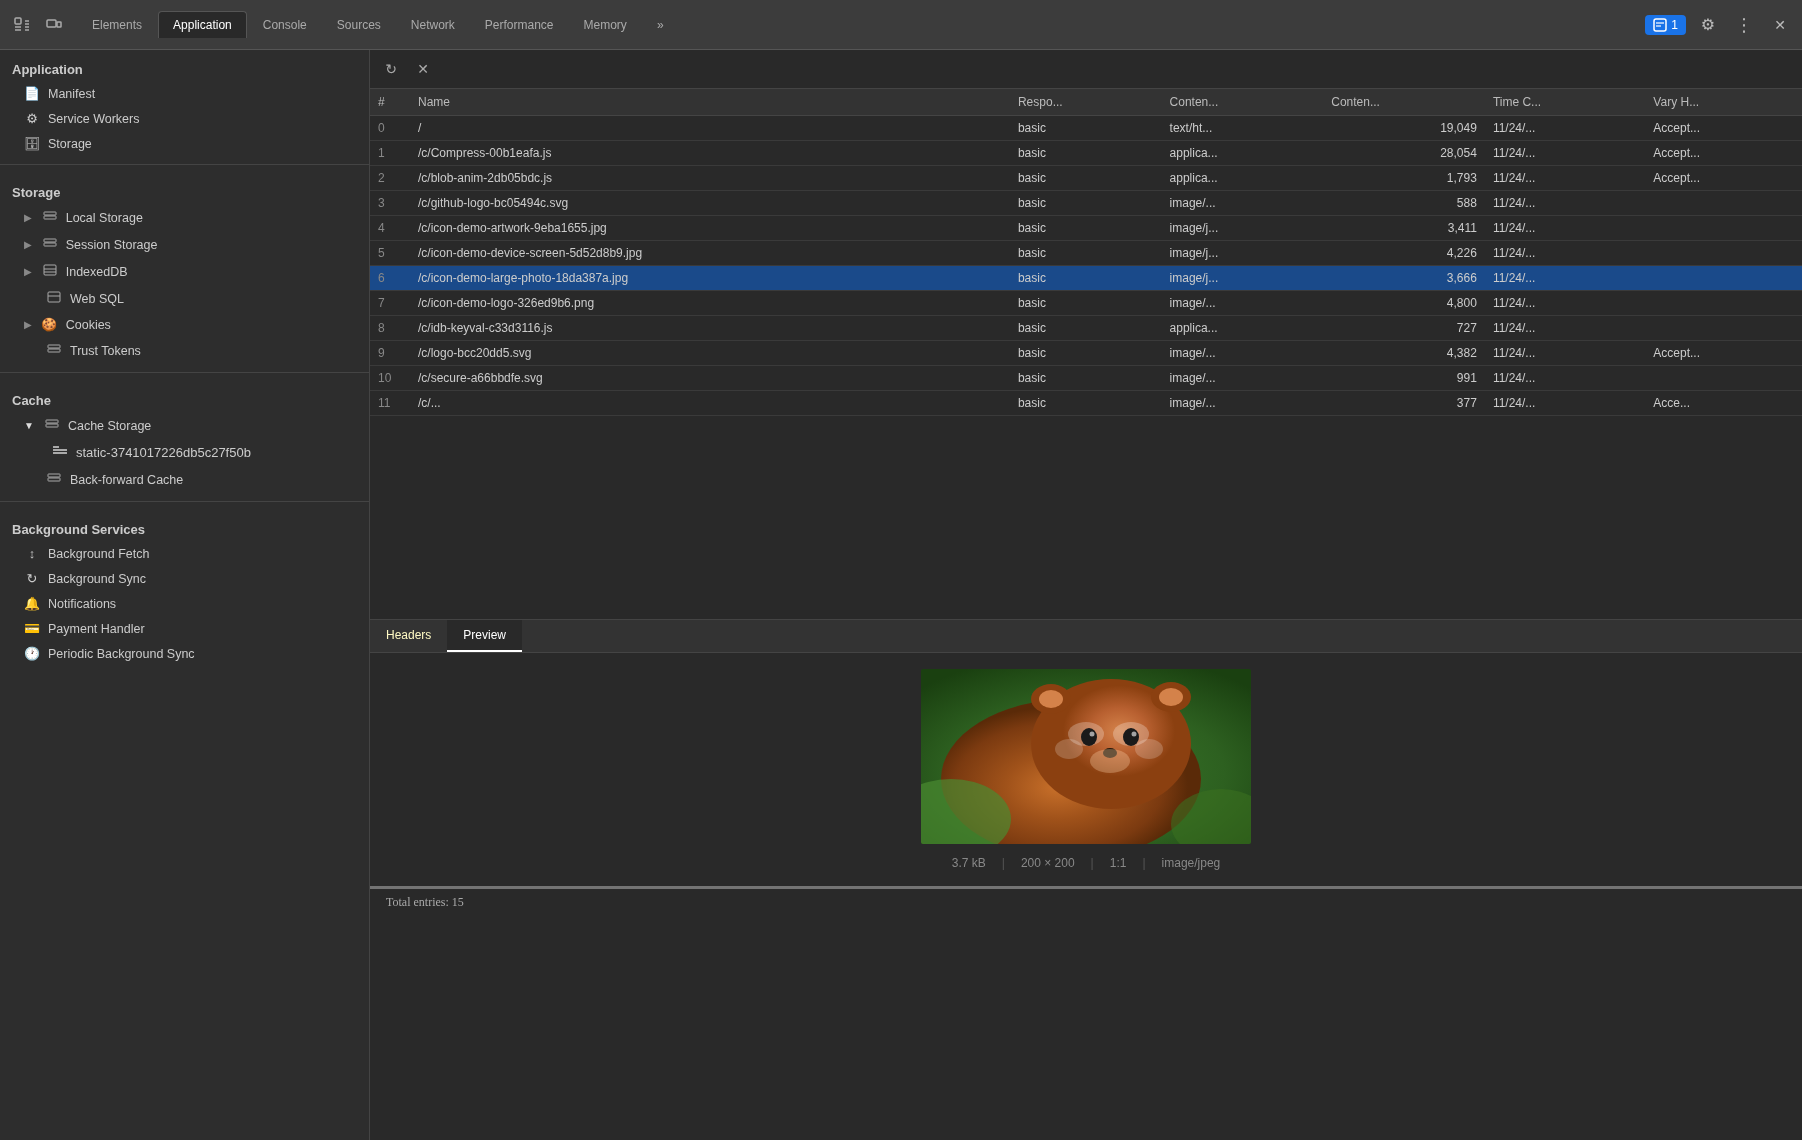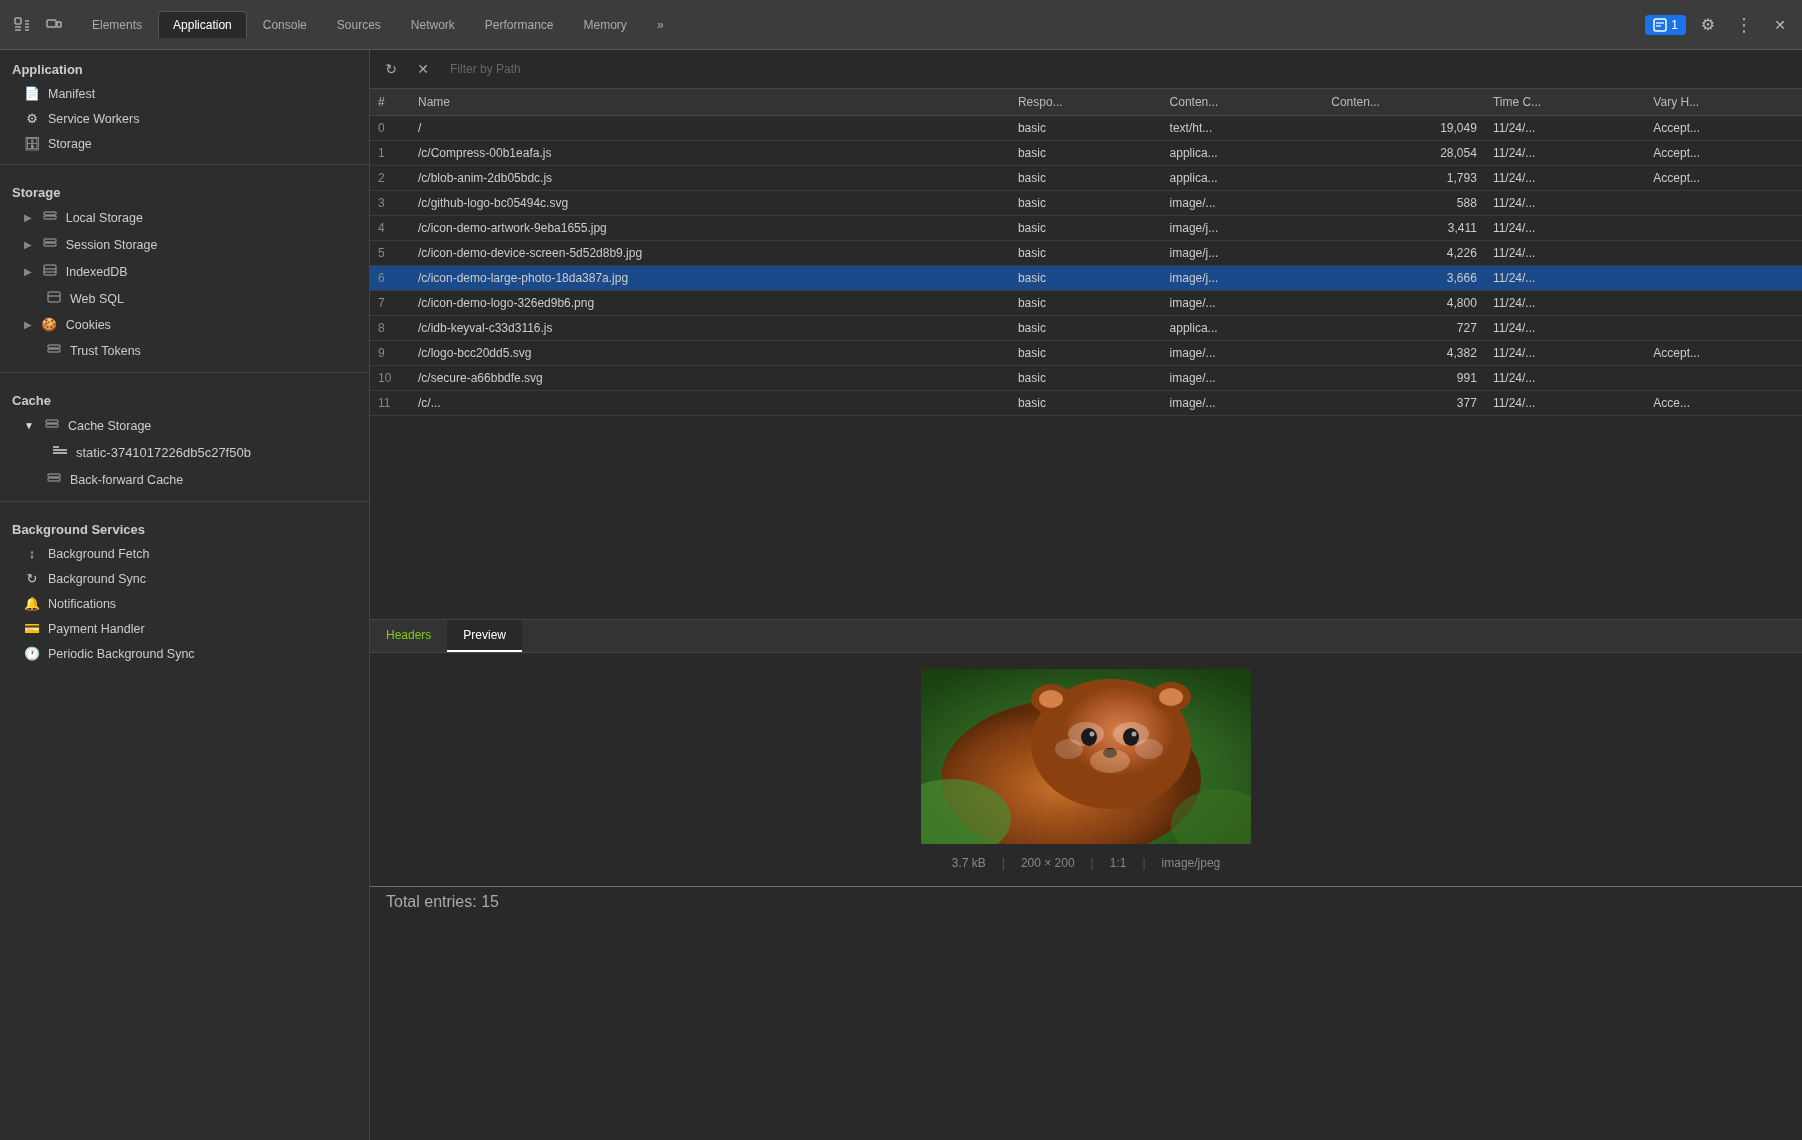--- a/index.html
+++ b/index.html
@@ -205,21 +205,21 @@
       flex-shrink: 0;
     }
     .preview-tabs {
       display: flex;
       background: #333;
       border-bottom: 1px solid #444;
     }
     .preview-tab {
       padding: 8px 16px;
       cursor: pointer;
-      color: #84cc16;
+      color: #fef9c3;
       font-size: 12px;
       border-bottom: 2px solid transparent;
     }
     .preview-tab.active {
       color: #fff;
       background: #292929;
       border-bottom: 2px solid #ffffff;
     }
     .preview-content {
       padding: 16px;
@@ -239,22 +239,23 @@
       gap: 16px;
       color: #aaa;
       font-size: 12px;
       align-items: center;
     }
     .preview-meta span { color: #888; }
     .preview-meta .separator { color: #555; }
     .total-entries {
       padding: 6px 16px;
       color: #aaa;
-      font-size: 16px;
-      border-top: 1px solid #737373;
+      font-size: 12px;
+      border-top: 3px solid #737373;
+      font-family: Liberation Serif, serif;
     }
   </style>
 </head>
 <body>
 
 <div class="tab-bar">
   <div class="tab-bar-left">
     <div class="icon-btn">
       <svg width="16" height="16" viewBox="0 0 16 16" fill="#aaa">
         <rect x="1" y="1" width="6" height="6" rx="1" fill="none" stroke="#aaa" stroke-width="1.5"></rect>
@@ -462,21 +463,20 @@
 
   <div class="content-area">
 
     <div class="filter-bar">
       <div class="filter-btn">
         <span>↻</span>
       </div>
       <div class="filter-btn">
         <span>✕</span>
       </div>
-      <input class="filter-input" type="text" placeholder="Filter by Path" style="">
     </div>
 
     <div class="table-container">
       <table>
         <thead>
           <tr>
             <th>#</th>
             <th>Name</th>
             <th>Respo...</th>
             <th>Conten...</th>

